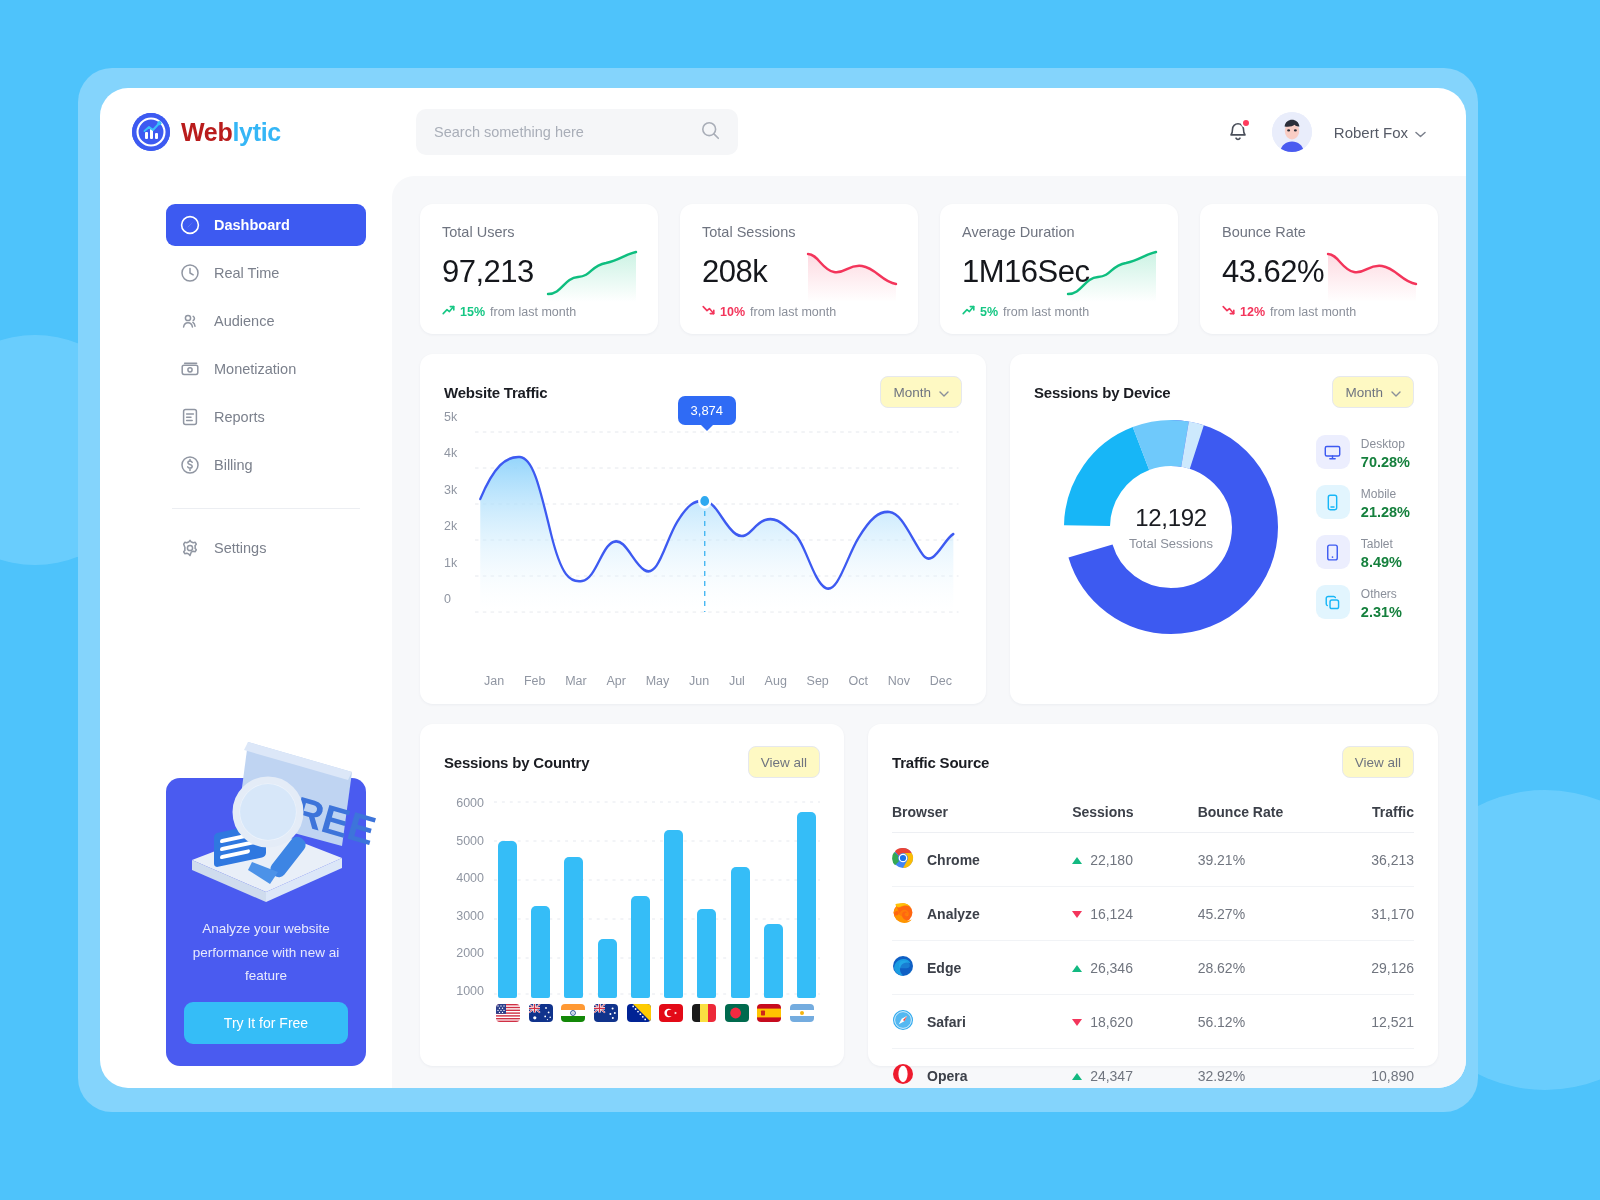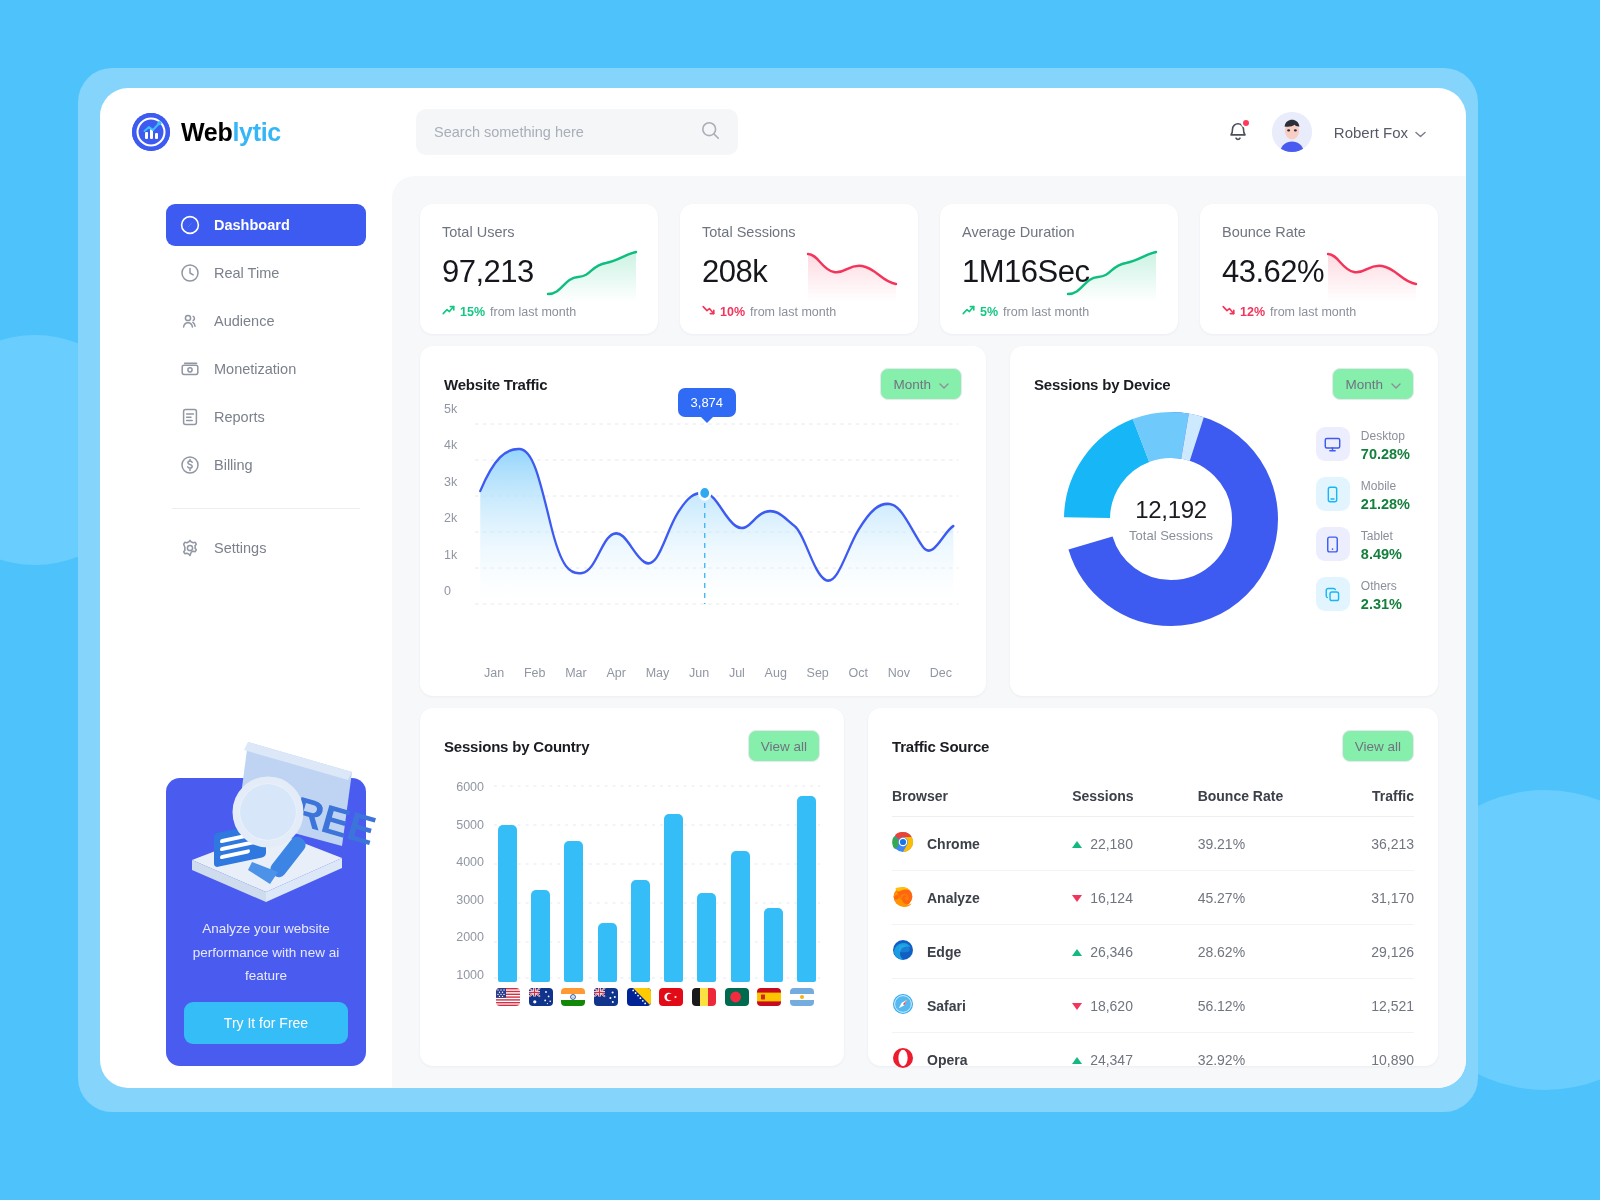--- a/index.html
+++ b/index.html
@@ -33,21 +33,21 @@
     padding: 0 40px 0 32px; flex: 0 0 auto;
   }
   .brand { display: flex; align-items: center; gap: 11px; width: 252px; }
   .brand-mark {
     width: 38px; height: 38px; border-radius: 50%;
     background: linear-gradient(135deg,#4E5EF0 0%,#3D5AF1 60%,#2F7BEF 100%);
     position: relative; flex: 0 0 auto;
   }
   .brand-mark svg { position: absolute; left: 0; top: 0; }
   .brand-name { font-size: 25px; font-weight: bold; letter-spacing: -.3px; }
-  .brand-name .w { color: #000000; }
+  .brand-name .w { color: #b91c1c; }
   .brand-name .l { color: #35B6F6; }
 
   .search {
     width: 322px; height: 46px; background: #F5F6F8; border-radius: 10px;
     display: flex; align-items: center; padding: 0 18px; margin-left: 32px;
     position: relative;
   }
   .search input {
     border: 0; background: transparent; outline: none; flex: 1;
     font-family: inherit; font-size: 14.5px; color: #6F7480;
@@ -97,21 +97,21 @@
   }
   .promo-btn {
     width: 100%; height: 42px; border-radius: 9px; background: #35BDF7;
     color: #fff; font-size: 14px; display: flex; align-items: center; justify-content: center;
     margin-bottom: 22px; cursor: pointer; border: 0; font-family: inherit;
   }
 
   .main {
     flex: 1; background: #F7F8FA; border-top-left-radius: 22px;
     padding: 28px 28px 22px 28px; min-width: 0;
-    display: flex; flex-direction: column; gap: 12px;
+    display: flex; flex-direction: column; gap: 20px;
   }
 
   .card { background: #fff; border-radius: 13px; box-shadow: 0 1px 3px rgba(25,35,70,.05); }
 
   .kpis { display: grid; grid-template-columns: repeat(4,1fr); gap: 22px; flex: 0 0 auto; }
   .kpi { padding: 20px 22px 18px 22px; position: relative; height: 130px; }
   .kpi-title { font-size: 14.5px; color: #6F7480; }
   .kpi-value { font-size: 31px; color: #15171C; margin-top: 14px; letter-spacing: -.5px; }
   .kpi-foot { font-size: 12.5px; color: #8A8F9A; margin-top: 14px; display: flex; align-items: center; gap: 5px; }
   .kpi-delta { font-weight: bold; }
@@ -121,21 +121,21 @@
 
   .row2 { display: flex; gap: 24px; flex: 0 0 auto; }
   .traffic-card { flex: 1 1 auto; padding: 22px 24px 16px 24px; min-width: 0; }
   .device-card { width: 428px; flex: 0 0 428px; padding: 22px 24px 16px 24px; }
 
   .card-head { display: flex; align-items: center; justify-content: space-between; }
   .card-title { font-size: 15px; color: #1A1C22; font-weight: bold; letter-spacing: -.2px; }
   .pill {
     border: 1px solid #E6E8ED; border-radius: 8px; height: 32px; padding: 0 12px;
     display: flex; align-items: center; gap: 8px; font-size: 13.5px; color: #6F7480;
-    background: #86efac; cursor: pointer; font-family: inherit;
+    background: #fef9c3; cursor: pointer; font-family: inherit;
   }
 
   .row3 { display: flex; gap: 24px; flex: 1 1 auto; min-height: 0; }
   .country-card { width: 424px; flex: 0 0 424px; padding: 22px 24px 14px 24px; }
   .source-card { flex: 1 1 auto; padding: 22px 24px 10px 24px; min-width: 0; }
 
   .donut-wrap { display: flex; align-items: center; gap: 6px; margin-top: 10px; }
   .donut { position: relative; width: 218px; height: 218px; margin-left: 28px; }
   .donut-center {
     position: absolute; inset: 0; display: flex; flex-direction: column;

